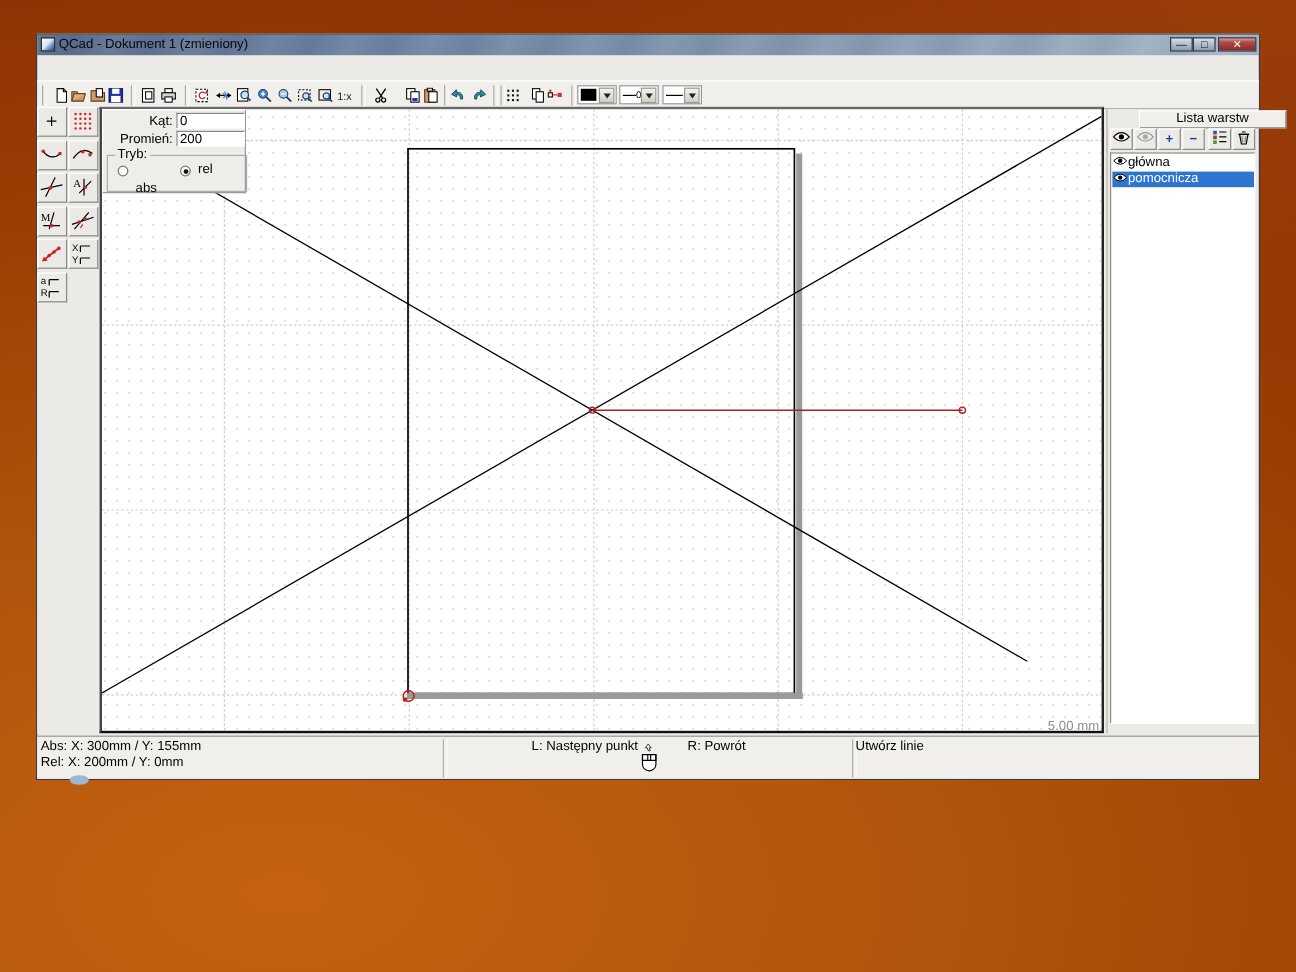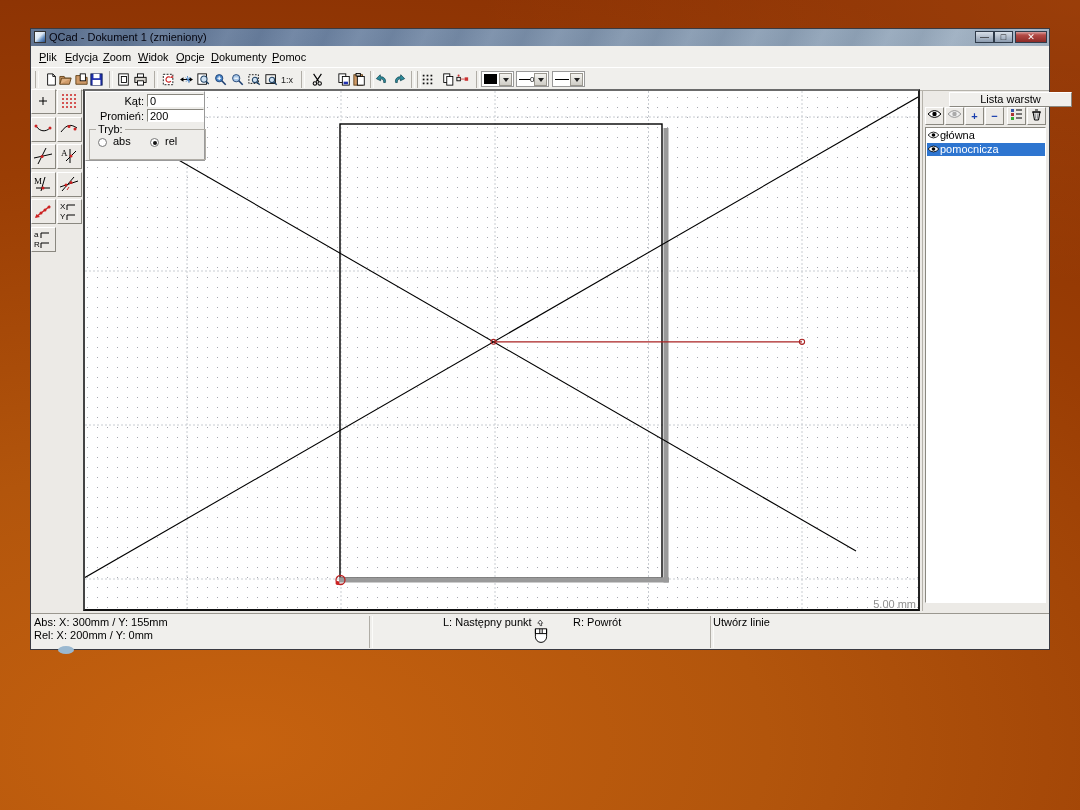--- a/index.html
+++ b/index.html
@@ -62,29 +62,20 @@
 .ssep{position:absolute;top:2px;height:32px;width:2px;border-left:1px solid #b0ada6;border-right:1px solid #fbfbf9;}
 </style></head>
 <body>
 <div id="win">
   <div id="title">
       <div id="ticon"></div>
       <span class="txt">QCad - Dokument 1 (zmieniony)</span>
     <div class="wbtn" id="b-min">—</div>
       <div class="wbtn" id="b-max">□</div>
       <div class="wbtn" id="b-cls">✕</div>
-  </div>
-  <div id="menu">
-    <span style="left:8px"><u>P</u>lik</span>
-    <span style="left:34px"><u>E</u>dycja</span>
-    <span style="left:72px"><u>Z</u>oom</span>
-    <span style="left:107px"><u>W</u>idok</span>
-    <span style="left:145px"><u>O</u>pcje</span>
-    <span style="left:180px"><u>D</u>okumenty</span>
-    <span style="left:241px"><u>P</u>omoc</span>
   </div>
   <div id="tbar">
       <div class="tsep" style="left:4px"></div>
     <svg class="ti" style="left:13.5px" viewBox="0 0 15 15">
         <path d="M3 1h6l3 3v10H3z" fill="#fff" stroke="#000"></path>
         <path d="M9 1v3h3" fill="none" stroke="#000"></path>
       </svg>
     <svg class="ti" style="left:28px" viewBox="0 0 15 15">
         <path d="M1 4h5l1 2h7l-2 7H1z" fill="#cf9a68" stroke="#5a3a10"></path>
         <path d="M1 13l2-7h11" fill="#e0b080" stroke="#5a3a10"></path>
@@ -315,21 +306,21 @@
   </div>
   <div id="cvframe"></div>
   <div id="opt">
     <div class="lab" style="left:0;top:3px;width:58px;">Kąt:</div>
     <div class="inp" style="left:61px;top:2px;width:57px;height:13px;">0</div>
     <div class="lab" style="left:0;top:18px;width:58px;">Promień:</div>
     <div class="inp" style="left:61px;top:17px;width:57px;height:13px;">200</div>
     <div id="grp">
         <span class="gl">Tryb:</span>
       <div class="radio" style="left:8px;top:8px;"></div>
-        <span style="position:absolute;left:23px;top:5px;text-align:right;">abs</span>
+        <span style="position:absolute;left:23px;top:21px;text-align:right;">abs</span>
       <div class="radio sel" style="left:60px;top:8px;"></div>
         <span style="position:absolute;left:75px;top:5px;">rel</span>
     </div>
   </div>
   <div id="lay">
     <div id="lhead">Lista warstw</div>
     <div class="lbtn" style="left:2px;"><svg width="15" height="12" viewBox="0 0 15 12">
           <path d="M1 6q6.5-7 13 0q-6.5 7-13 0z" fill="#fff" stroke="#000"></path>
           <circle cx="7.5" cy="6" r="2.2" fill="#000"></circle>
         </svg></div>

